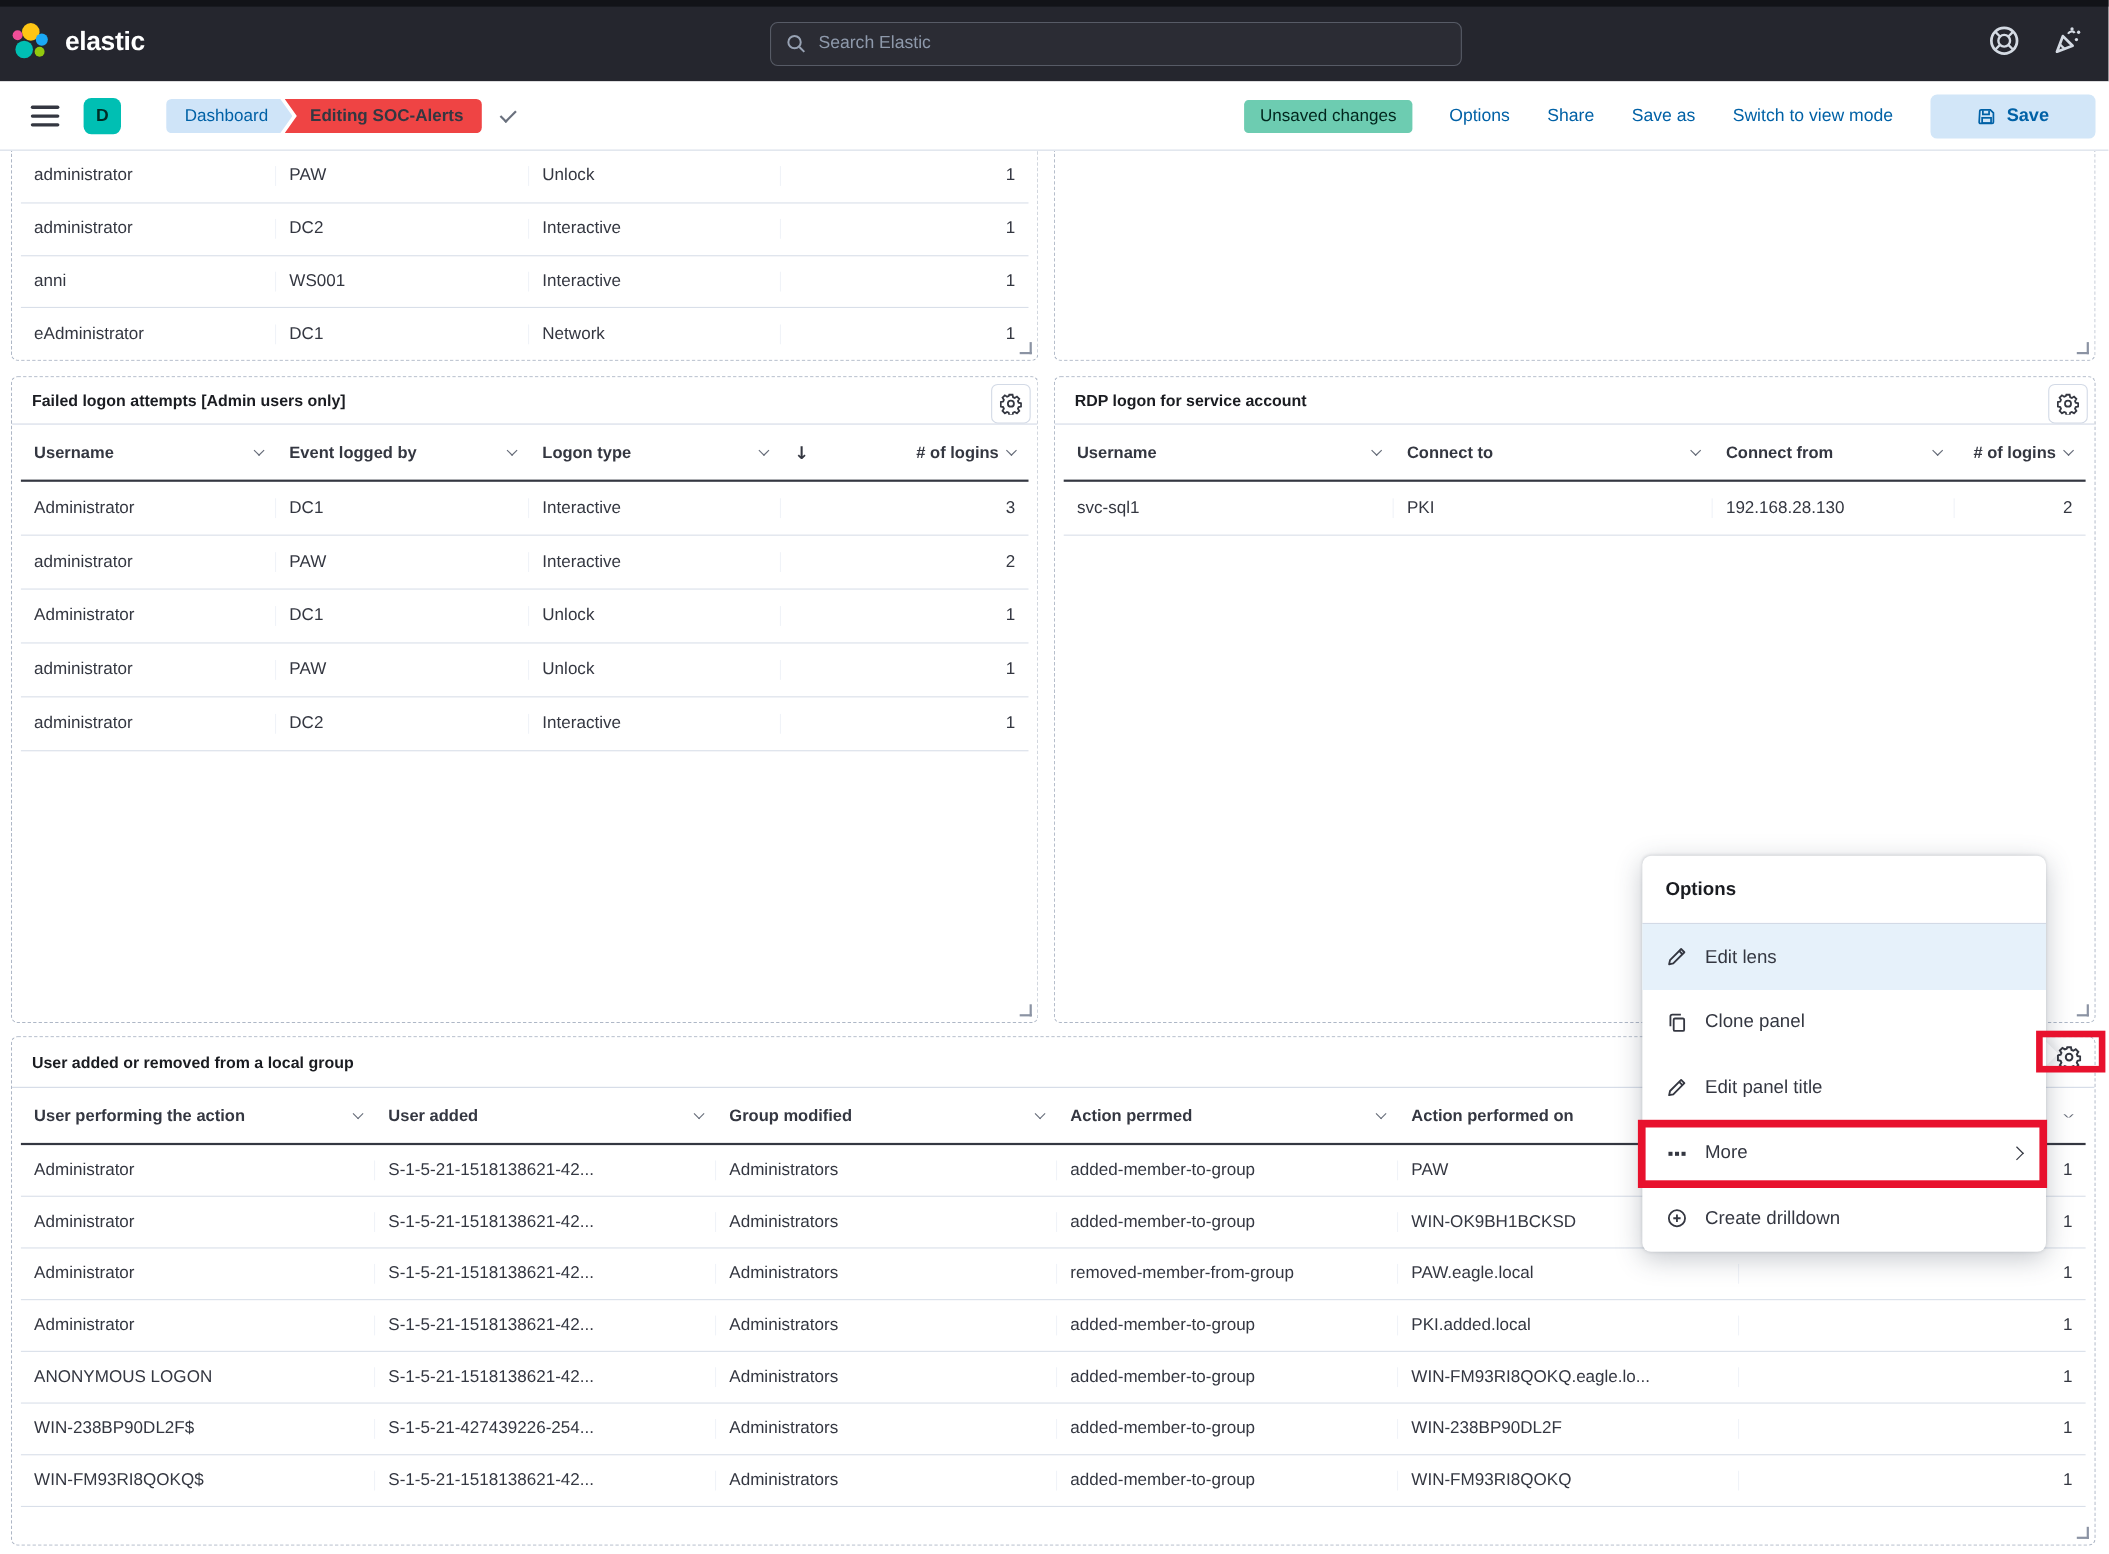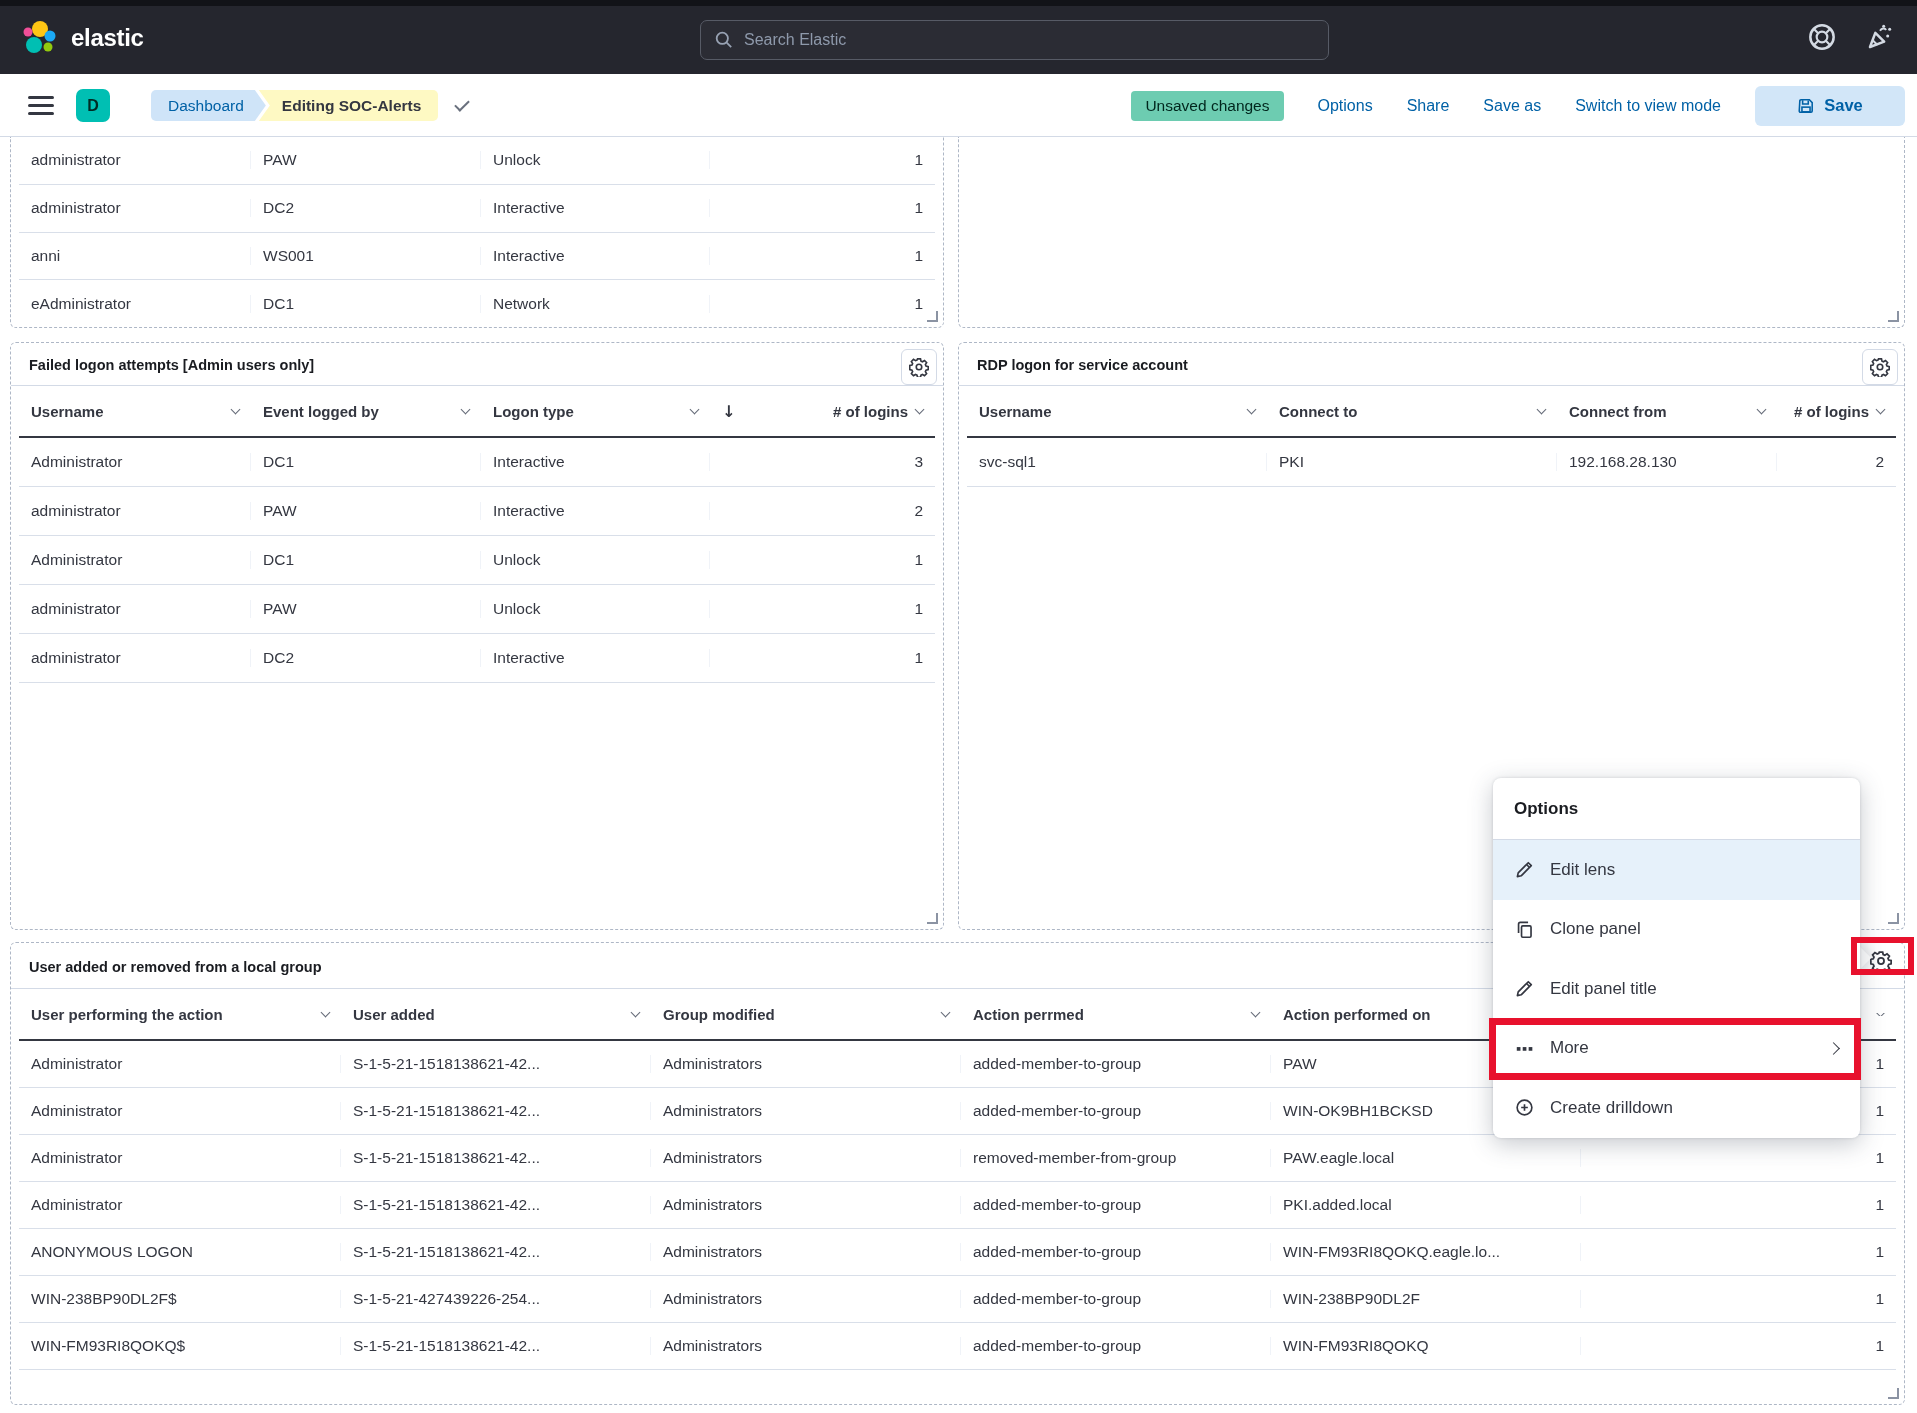--- a/index.html
+++ b/index.html
@@ -3,42 +3,42 @@
 <meta charset="utf-8">
 <style>
   * { margin:0; padding:0; box-sizing:border-box; }
   html,body { width:1917px; height:1413px; overflow:hidden; background:#fff;
     font-family:"Liberation Sans","DejaVu Sans",sans-serif; color:#343741; }
   #stage { position:relative; width:1917px; height:1413px; }
 
   
   .app-header { position:absolute; left:0; top:0; width:100%; height:74px;
     background:#25262e; border-top:6px solid #121318; }
-  .logo-wrap { position:absolute; left:22px; top:14px; display:flex; align-items:center; gap:13px; }
+  .logo-wrap { position:absolute; left:10px; top:14px; display:flex; align-items:center; gap:13px; }
   .brand { color:#fff; font-size:24px; font-weight:600; letter-spacing:-.3px; }
   .search { position:absolute; left:700px; top:14px; width:629px; height:40px;
     border:1px solid #575b66; border-radius:7px; background:rgba(255,255,255,.03);
     display:flex; align-items:center; gap:11px; padding:0 14px; cursor:text; }
   .search .ph { color:#8e99ab; font-size:16px; }
   .hdr-icons { position:absolute; right:22px; top:16px; display:flex; gap:28px; align-items:center; }
 
   
   .toolbar { position:absolute; left:0; top:74px; width:100%; height:63px; background:#fff;
     border-bottom:1px solid #d3dae6; }
   .burger { position:absolute; left:28px; top:22px; width:26px; display:flex; flex-direction:column; gap:5px; cursor:pointer; }
   .burger i { display:block; height:3px; background:#343741; border-radius:2px; }
   .space-badge { position:absolute; left:76px; top:15px; width:34px; height:33px; border-radius:7px;
     background:#00bfb3; color:#012b24; font-weight:700; font-size:16px;
     display:flex; align-items:center; justify-content:center; }
   .crumbs { position:absolute; left:138px; top:16px; display:flex; align-items:center; height:31px; }
   .crumb { height:31px; display:flex; align-items:center; font-size:15.5px; }
   .crumb.first { background:#cfe4f8; color:#0061a6; font-weight:500; padding:0 22px 0 17px;
     border-radius:5px 0 0 5px;
     clip-path:polygon(0 0,calc(100% - 11px) 0,100% 50%,calc(100% - 11px) 100%,0 100%);margin-left:13px; }
-  .crumb.current { background:#fef9c3; color:#343741; font-weight:600; margin-left:-7px;
+  .crumb.current { background:#ef4444; color:#343741; font-weight:600; margin-left:-7px;
     padding:0 17px 0 23px;
     clip-path:polygon(0 0,100% 0,100% 100%,0 100%,11px 50%); border-radius:0 5px 5px 0; }
   .crumb-check { margin-left:17px; width:14px; height:8px; border-left:2.2px solid #69707d;
     border-bottom:2.2px solid #69707d; transform:rotate(-45deg); margin-top:-4px; }
   .tb-right { position:absolute; right:12px; top:0; height:63px; display:flex; align-items:center; gap:34px; }
   .unsaved { background:#6dccb1; color:#00261d; font-size:15.5px; font-weight:500;
     height:30px; display:flex; align-items:center; padding:0 14px; border-radius:4px; }
   .tb-link { color:#0061a6; font-size:16px; font-weight:500; text-decoration:none; cursor:pointer; }
   .save-btn { min-width:150px; height:40px; background:#d2e6f8; color:#0061a6; font-weight:600;
     font-size:16.5px; border:none; border-radius:6px; display:flex; align-items:center;

